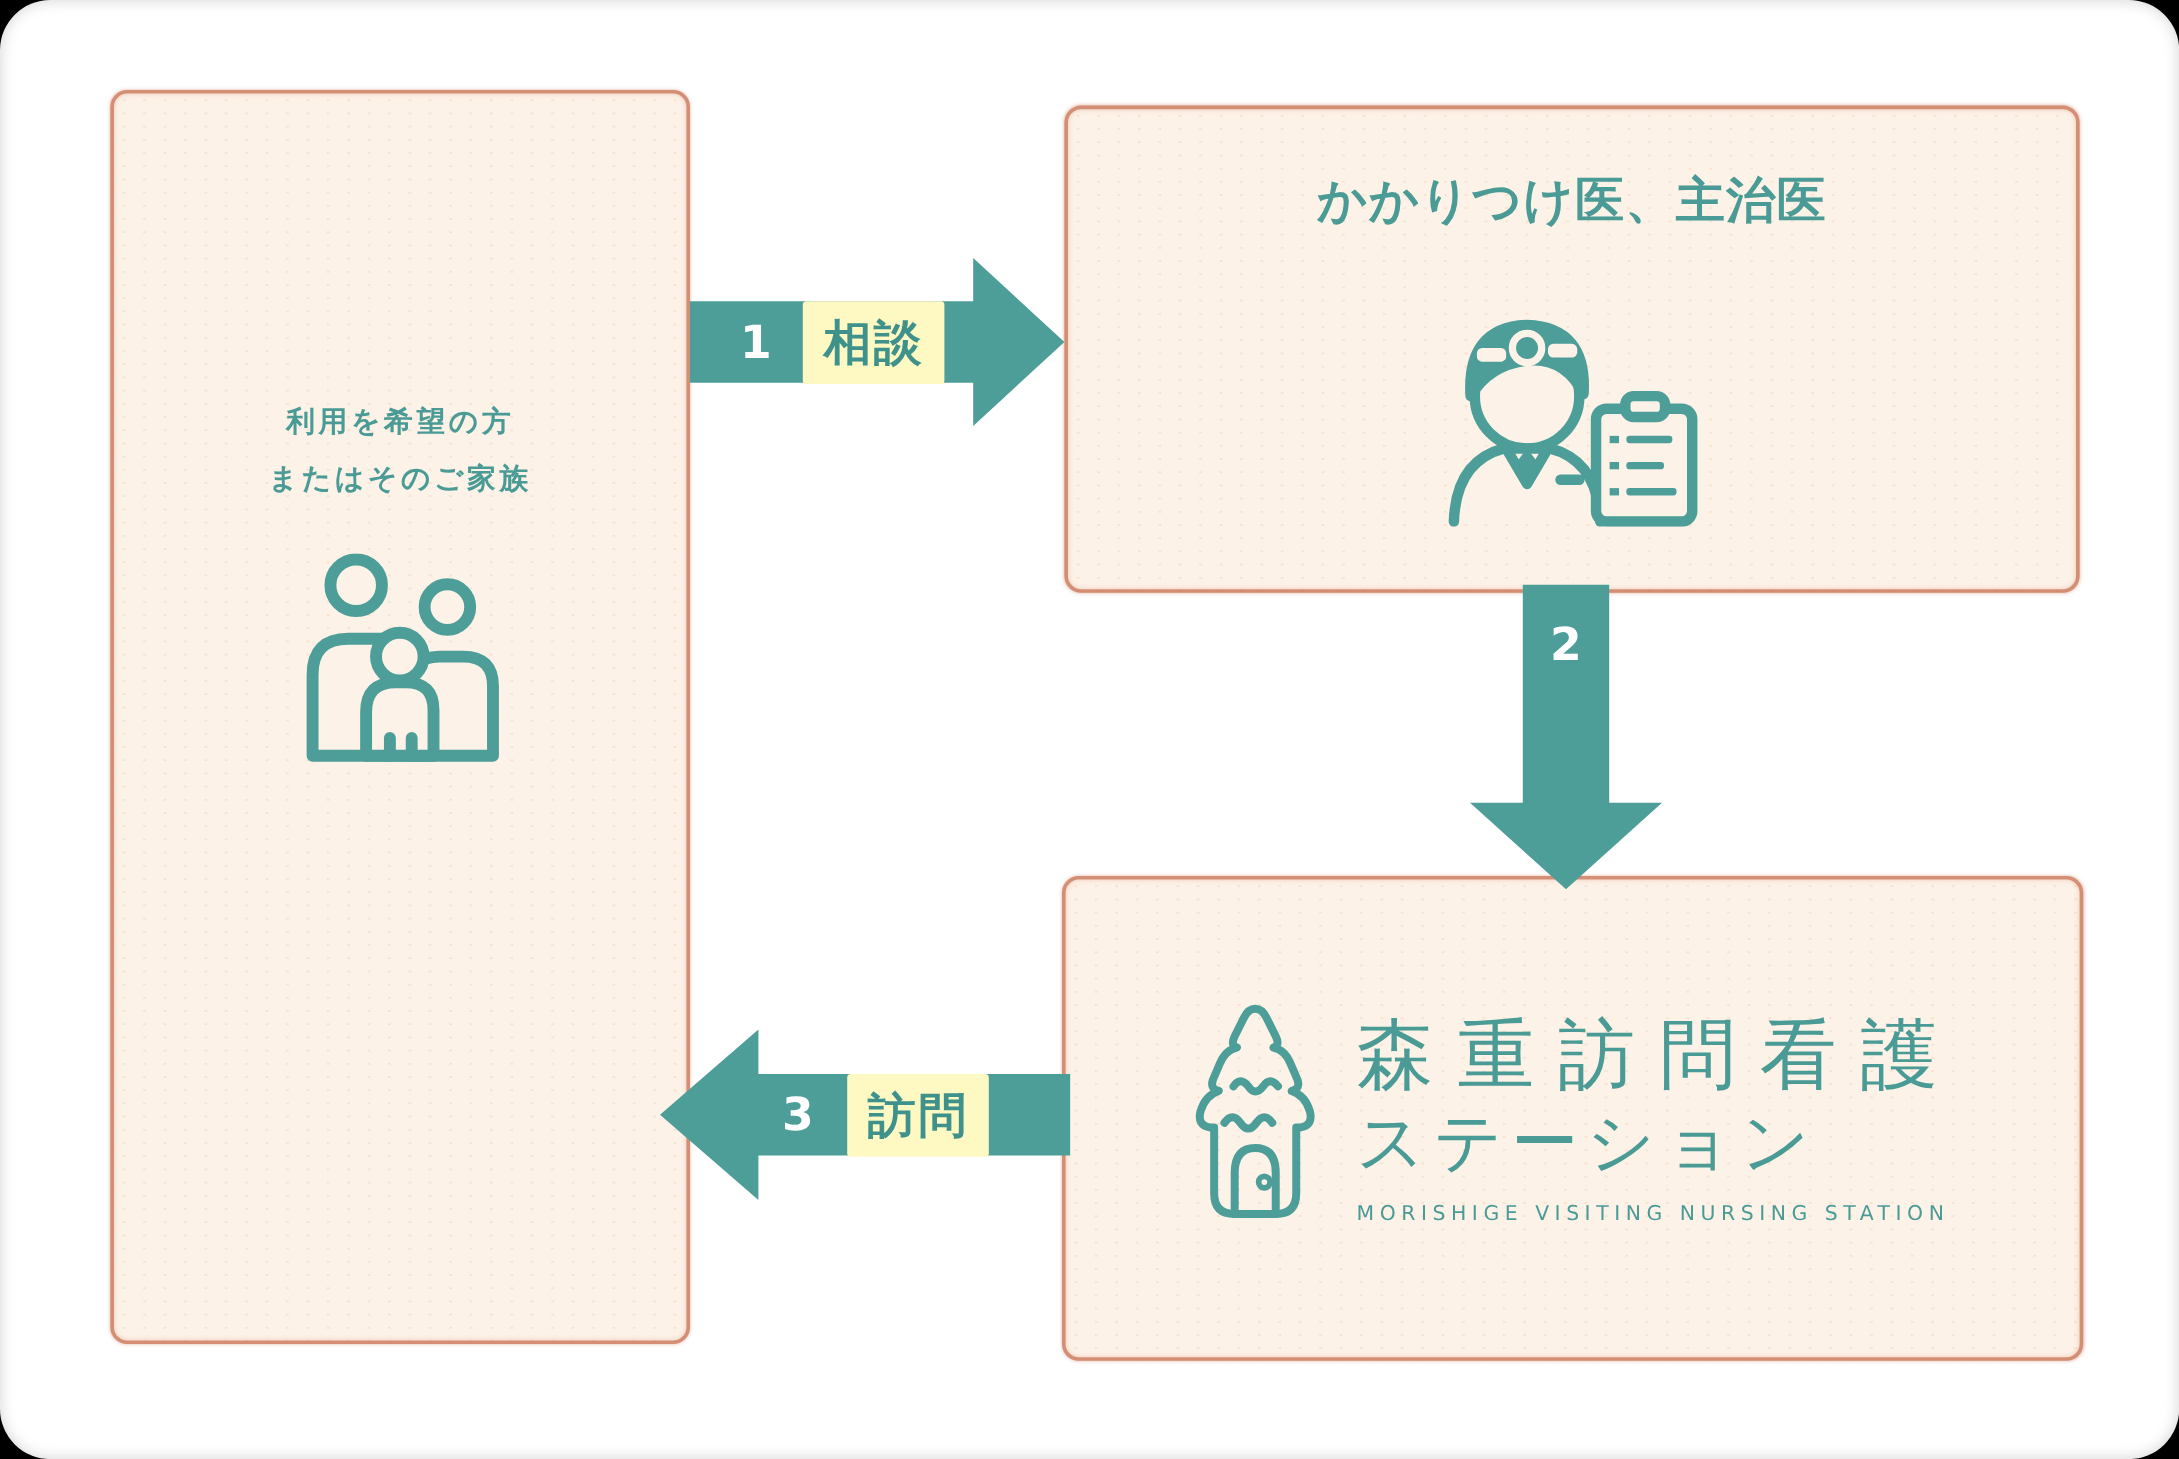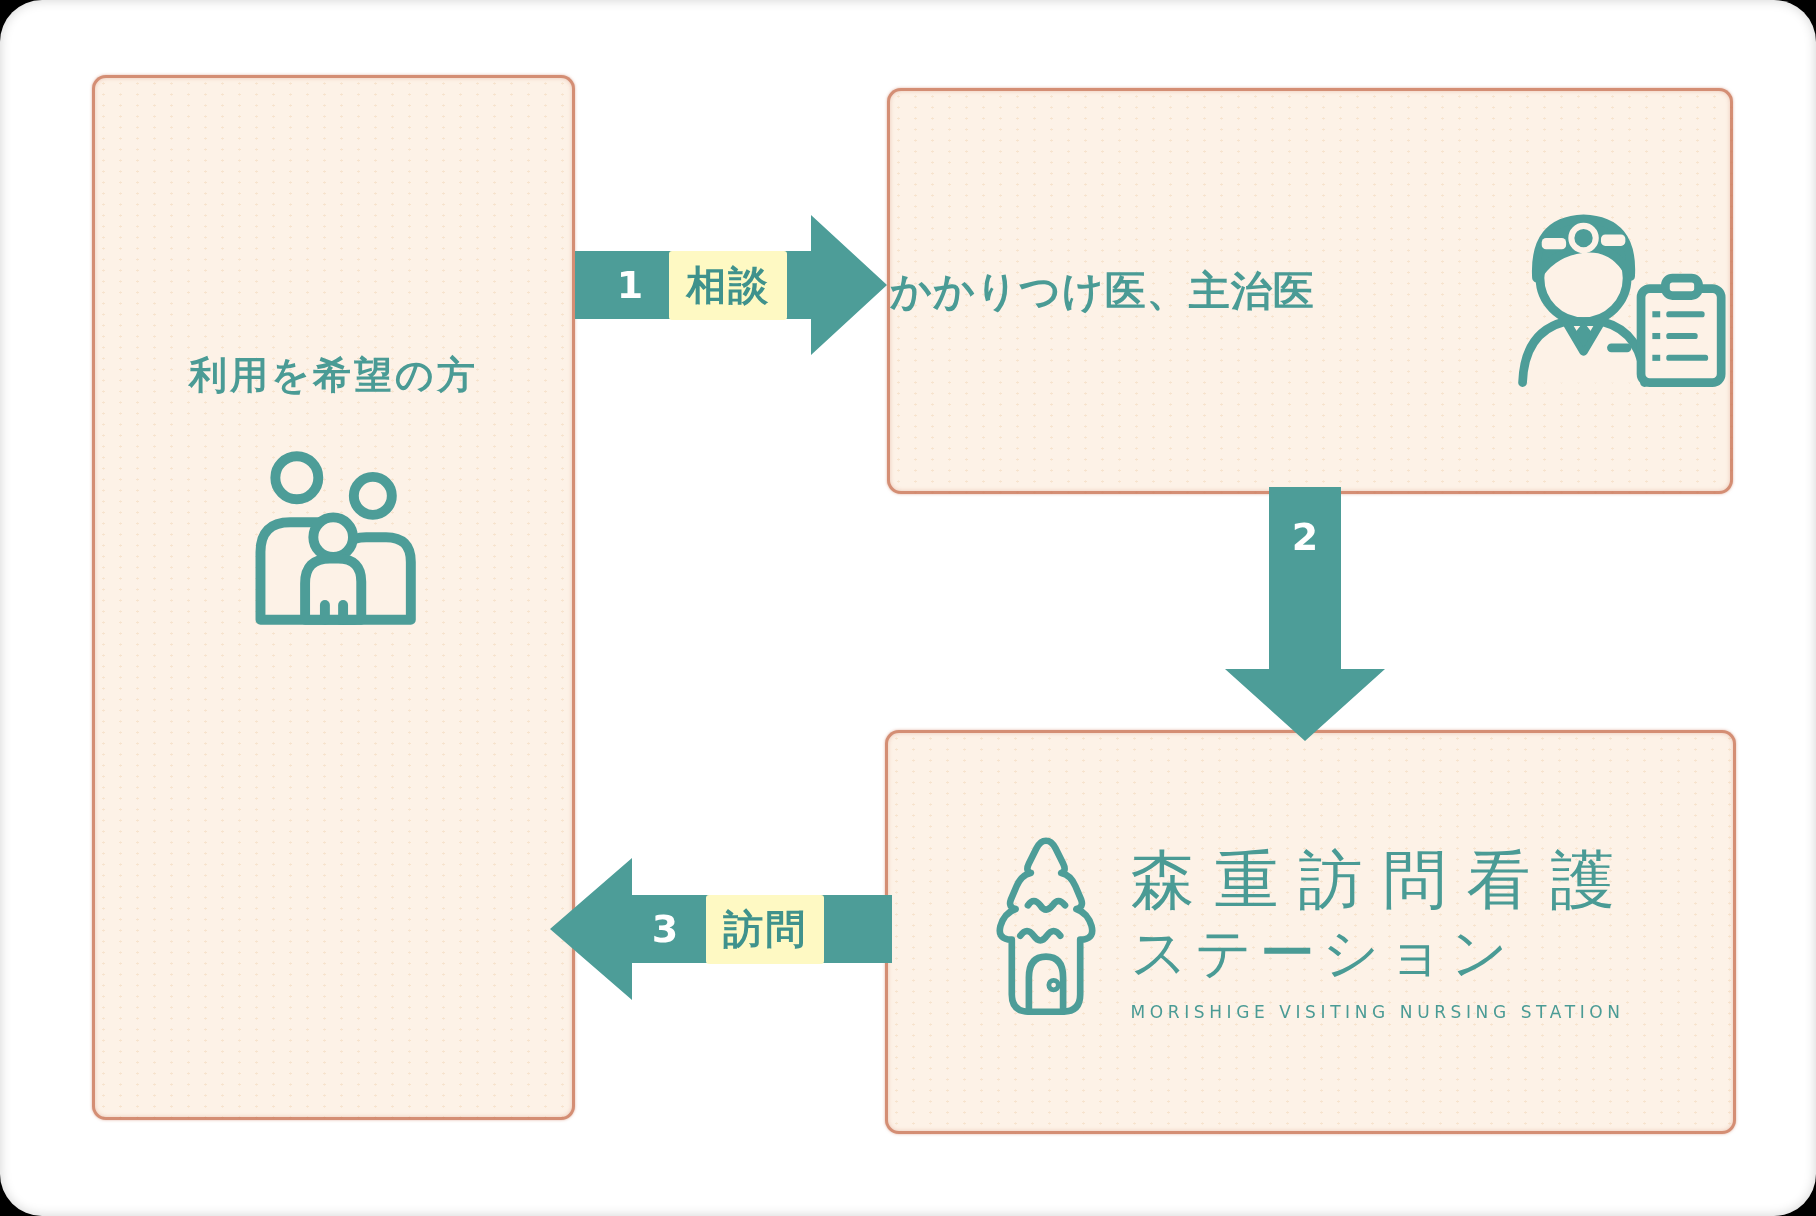--- a/index.html
+++ b/index.html
@@ -8,23 +8,23 @@
   .card{position:absolute;inset:0;background:#fff;border-radius:42px;
         box-shadow:inset 0 0 12px rgba(0,0,0,0.18);}
   
   .dbox{position:absolute;background:#fdf2e7;border:3px solid rgba(201,116,87,0.8);
         border-radius:14px;
         box-shadow:0 0 3px rgba(201,116,87,0.55), inset 0 0 4px rgba(201,116,87,0.35);
         background-image:radial-gradient(rgba(233,198,152,0.33) 1.5px, transparent 1.6px);
         background-size:17px 11px;
         display:flex;align-items:center;justify-content:center;}
   .box-user{left:92px;top:75px;width:483px;height:1045px;flex-direction:column;gap:38px;padding-bottom:230px;box-sizing:border-box;}
-  .box-doctor{left:887px;top:88px;width:840px;height:400px;flex-direction:row;gap:48px;justify-content:space-between;}
+  .box-doctor{left:887px;top:88px;width:840px;height:400px;flex-direction:column;gap:48px;}
   .box-station{left:885px;top:730px;width:845px;height:398px;flex-direction:row;gap:26px;}
-  .user-text{color:#4a9b95;font-size:38px;font-weight:700;letter-spacing:3px;
+  .user-text{color:#4a9b95;font-size:24px;font-weight:700;letter-spacing:3px;
              line-height:2.0;text-align:center;}
   .doctor-text{color:#4a9b95;font-size:41px;font-weight:700;letter-spacing:1px;white-space:nowrap;}
   .logo-text{display:flex;flex-direction:column;color:#4a9b95;}
   .logo-jp1{font-size:64px;font-weight:500;letter-spacing:20px;line-height:1.2;white-space:nowrap;}
   .logo-jp2{font-size:56px;font-weight:500;letter-spacing:7px;line-height:1.25;white-space:nowrap;}
   .logo-en{font-size:17px;font-weight:400;letter-spacing:4.6px;margin-top:14px;white-space:nowrap;}
   
   .arrow{position:absolute;}
   .arrow svg{display:block;}
   .arrow-overlay{position:absolute;display:flex;align-items:center;justify-content:center;}
@@ -39,20 +39,21 @@
 </style>
 </head>
 <body>
 
 <div class="stage">
   <div class="card">
 
     <div class="dbox box-user">
       <div class="user-text">
         <div>利用を希望の方</div>
+        <div>またはそのご家族</div>
       </div>
       <span>
         <svg width="190" height="174" viewBox="0 0 230 210">
           <g stroke="#4d9d98" stroke-width="12" fill="#fdf2e7" stroke-linejoin="round" stroke-linecap="round">
             <circle cx="70" cy="32" r="26"></circle>
             <path d="M26,204 L26,122 Q26,86 62,86 L104,86 Q140,86 140,122 L140,204 Z"></path>
             <circle cx="162" cy="54" r="23"></circle>
             <path d="M122,204 L122,138 Q122,104 154,104 L178,104 Q208,104 208,134 L208,204 Z"></path>
             <circle cx="114" cy="104" r="24"></circle>
             <path d="M80,204 L80,160 Q80,130 110,130 L120,130 Q148,130 148,158 L148,204 Z"></path>

